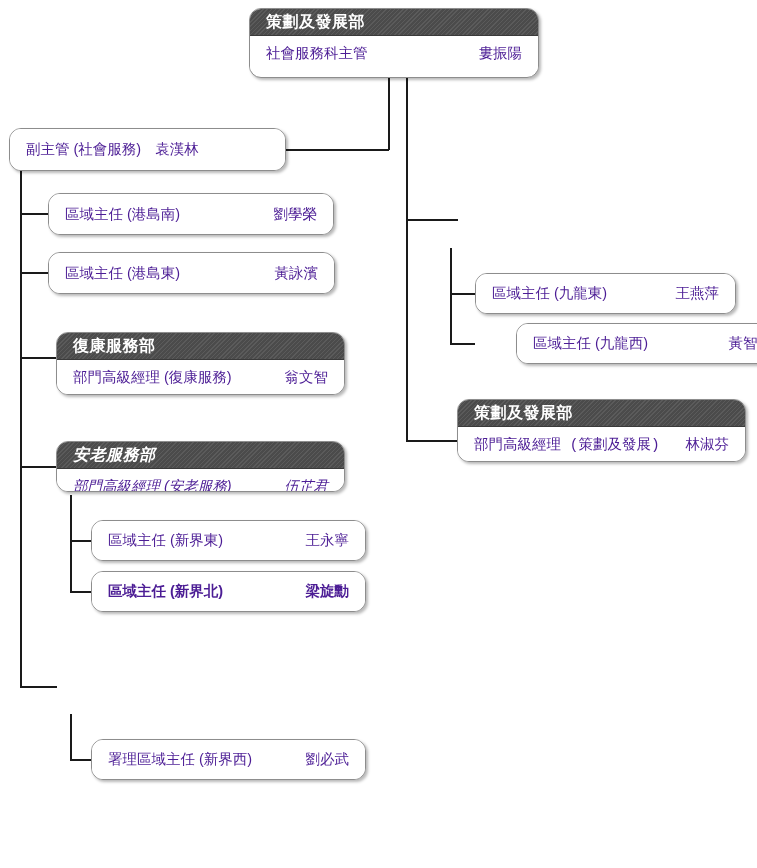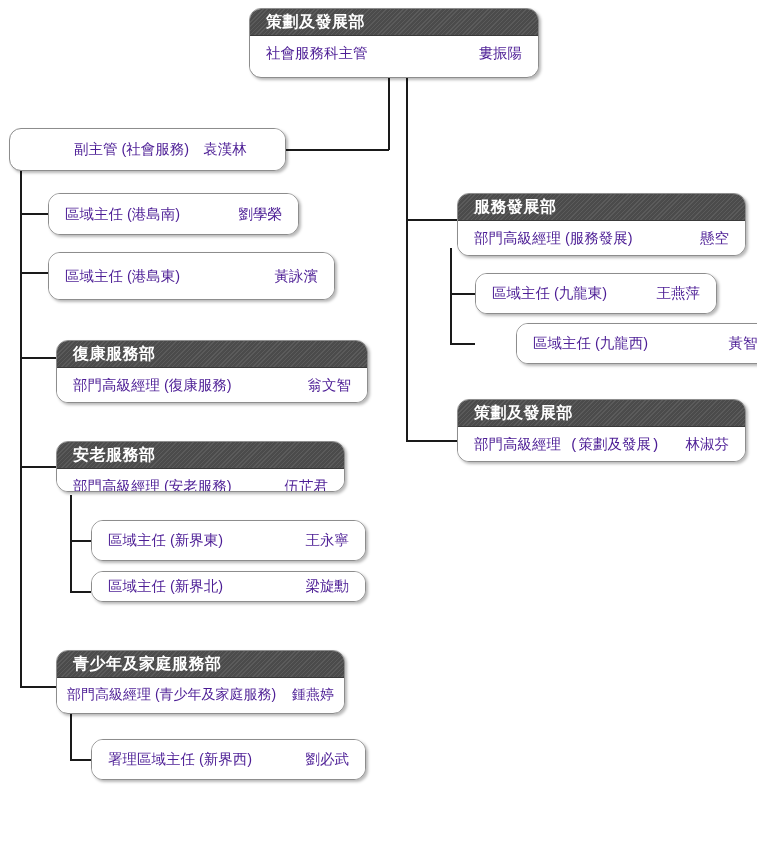--- a/index.html
+++ b/index.html
@@ -115,96 +115,82 @@
   <div class="conn h" style="left:70px; top:759px; width:21px;"></div>
 
   <div class="node with-header" style="left:249px; top:8px; width:290px; height:70px;">
     <div class="node-header">策劃及發展部</div>
     <div class="node-body">
       <span class="role">社會服務科主管</span>
       <span class="person">婁振陽</span>
     </div>
   </div>
 
-  <div class="node plain" style="left:9px; top:128px; width:277px; height:43px;padding-left:48px;">
+  <div class="node plain" style="left:9px; top:128px; width:277px; height:43px;">
     <div class="node-body">
       <span class="role">副主管 (社會服務)</span>
       <span class="person">袁漢林</span>
       <span style="flex:1"></span>
     </div>
   </div>
 
-  <div class="node plain" style="left:48px; top:193px; width:251px; height:42px;">
+  <div class="node plain" style="left:48px; top:193px; width:286px; height:42px;">
     <div class="node-body">
       <span class="role">區域主任 (港島南)</span>
       <span class="person">劉學榮</span>
     </div>
   </div>
 
-  <div class="node plain" style="left:48px; top:252px; width:287px; height:48px;justify-content:center;">
+  <div class="node plain" style="left:48px; top:252px; width:287px; height:42px;justify-content:center;">
     <div class="node-body">
       <span class="role">區域主任 (港島東)</span>
       <span class="person">黃詠濱</span>
     </div>
   </div>
 
-  <div class="node with-header" style="left:56px; top:332px; width:312px; height:63px;margin-top:8px;">
+  <div class="node with-header" style="left:56px; top:332px; width:289px; height:63px;">
     <div class="node-header">復康服務部</div>
     <div class="node-body">
       <span class="role">部門高級經理 (復康服務)</span>
       <span class="person">翁文智</span>
     </div>
   </div>
 
-  <div class="node with-header" style="left:56px; top:441px; width:289px; height:51px;">
+  <div class="node with-header" style="left:56px; top:441px; width:289px; height:51px;font-style:italic;">
     <div class="node-header">安老服務部</div>
     <div class="node-body">
       <span class="role">部門高級經理 (安老服務)</span>
       <span class="person">伍芷君</span>
     </div>
   </div>
 
   <div class="node plain" style="left:91px; top:520px; width:275px; height:41px;">
     <div class="node-body">
       <span class="role">區域主任 (新界東)</span>
       <span class="person">王永寧</span>
     </div>
   </div>
 
-  <div class="node plain" style="left:91px; top:571px; width:275px; height:31px;">
+  <div class="node plain" style="left:91px; top:571px; width:275px; height:41px;font-weight:bold;">
     <div class="node-body">
       <span class="role">區域主任 (新界北)</span>
       <span class="person">梁旋勳</span>
     </div>
   </div>
 
-  <div class="node with-header" style="left:56px; top:650px; width:289px; height:64px;">
-    <div class="node-header">青少年及家庭服務部</div>
-    <div class="node-body tight">
-      <span class="role">部門高級經理 (青少年及家庭服務)</span>
-      <span class="person">鍾燕婷</span>
-    </div>
-  </div>
 
   <div class="node plain" style="left:91px; top:739px; width:275px; height:41px;text-align:center;">
     <div class="node-body">
       <span class="role">署理區域主任 (新界西)</span>
       <span class="person">劉必武</span>
     </div>
   </div>
 
-  <div class="node with-header" style="left:457px; top:193px; width:289px; height:63px;">
-    <div class="node-header">服務發展部</div>
-    <div class="node-body">
-      <span class="role">部門高級經理 (服務發展)</span>
-      <span class="person">懸空</span>
-    </div>
-  </div>
-
-  <div class="node plain" style="left:475px; top:273px; width:242px; height:41px;">
+
+  <div class="node plain" style="left:475px; top:273px; width:261px; height:41px;">
     <div class="node-body">
       <span class="role">區域主任 (九龍東)</span>
       <span class="person">王燕萍</span>
     </div>
   </div>
 
   <div class="node plain" style="left:475px; top:323px; width:273px; height:41px;margin-left:41px;">
     <div class="node-body">
       <span class="role">區域主任 (九龍西)</span>
       <span class="person">黃智良</span>

